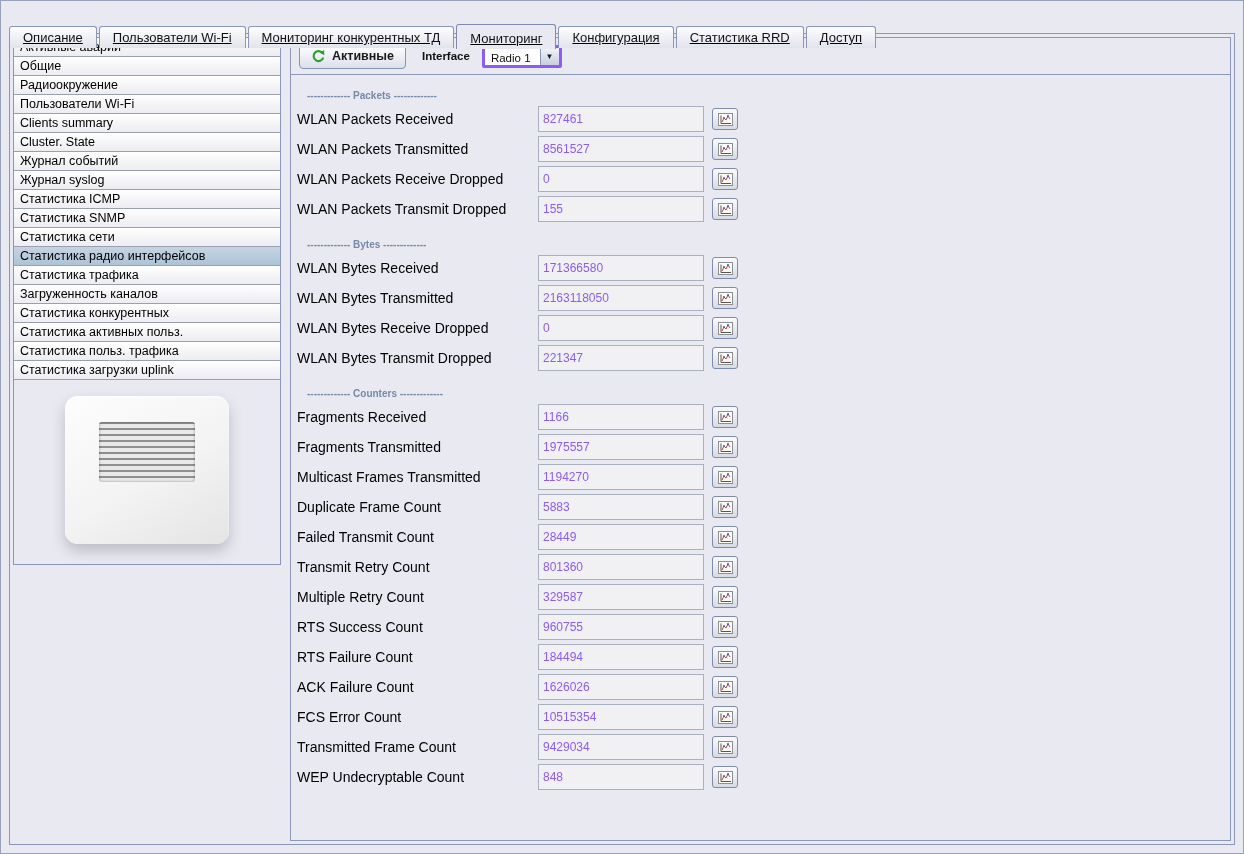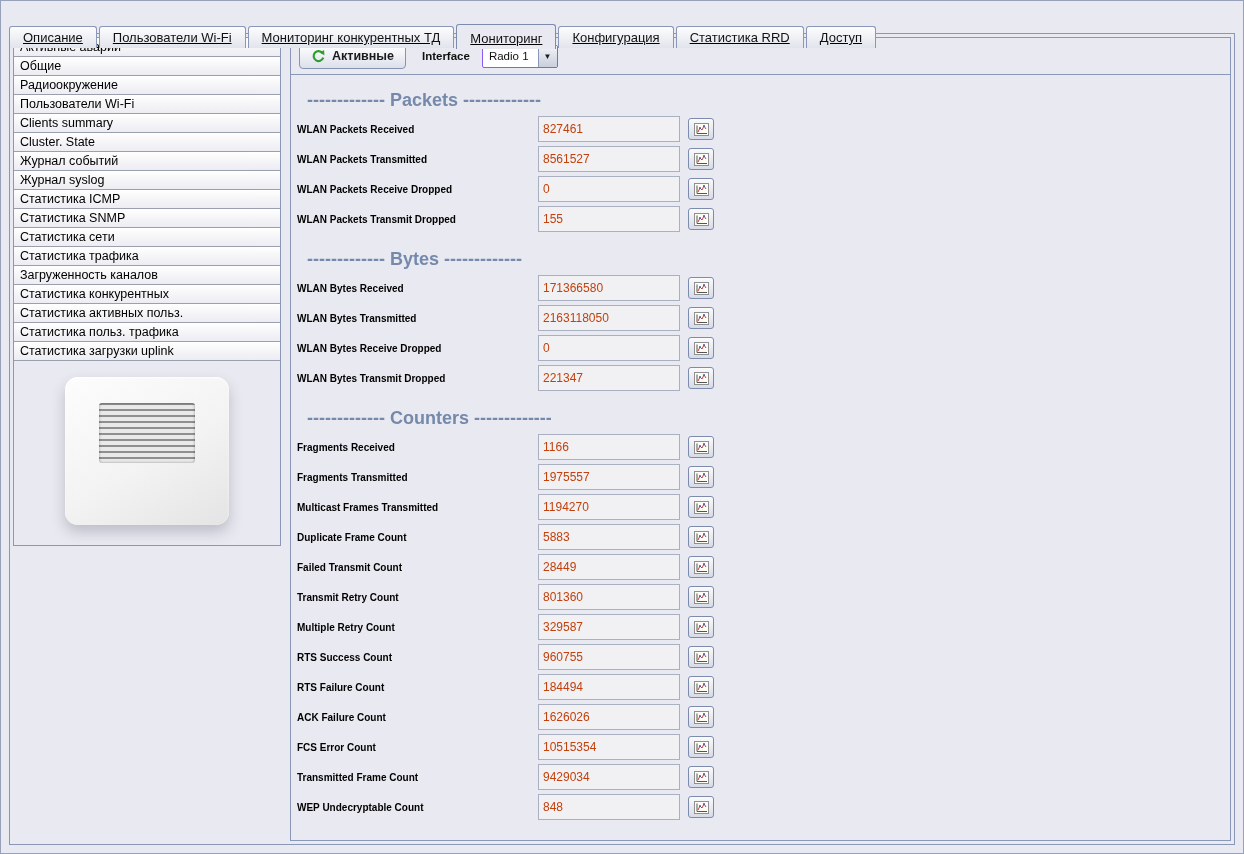--- a/index.html
+++ b/index.html
@@ -65,40 +65,40 @@
   }
   .refresh-btn {
     display:inline-flex; align-items:center; gap:6px; padding:4px 11px;
     font-family:"Liberation Sans",sans-serif; font-size:12.5px; font-weight:bold; color:#1a1a1a;
     background:linear-gradient(#ffffff,#dce0ea); border:1px solid #8593b5;
     border-radius:4px; cursor:pointer;
   }
   .iface-label { font-size:11.5px; font-weight:bold; color:#111; }
   .combo {
     display:inline-flex; align-items:stretch; height:23px;
-    border:1px solid #8b5cf6; border-radius:2px; background:#fff; cursor:pointer;
+    border:3px solid #8b5cf6; border-radius:2px; background:#fff; cursor:pointer;
     margin-left:-4px;
   }
   .combo-text { padding:0 9px 0 6px; font-size:11.5px; line-height:21px; color:#111; min-width:46px; }
   .combo-btn {
     width:19px; border-left:1px solid #8a97b8;
     background:linear-gradient(#f3f4f8,#c8cedd);
     display:flex; align-items:center; justify-content:center;
     font-size:8px; color:#1a1a1a;
   }
   
   .stats { padding:0 8px 8px 6px; overflow:hidden; }
   .section-title {
-    font-size:18px; font-weight:bold; color:#7589ab; margin:15px 0 3px 10px;
+    font-size:10px; font-weight:bold; color:#7589ab; margin:15px 0 3px 10px;
   }
   .stat-row { display:flex; align-items:center; height:30px; }
-  .stat-label { width:241px; font-size:10px; font-weight:bold; color:#000; }
+  .stat-label { width:241px; font-size:14px; font-weight:normal; color:#000; }
   .stat-field {
-    width:142px; height:20px; border:1px solid #a9b0c0; background:#f1f1f4;
-    color:#c2410c; font-size:12px; padding:12px 4px;
+    width:166px; height:20px; border:1px solid #a9b0c0; background:#f1f1f4;
+    color:#8b5cf6; font-size:12px; padding:12px 4px;
     font-family:"Liberation Sans",sans-serif;
   }
   .chart-btn {
     margin-left:8px; width:26px; height:22px; padding:0;
     border:1px solid #7d8cad; border-radius:3px;
     background:linear-gradient(#fbfbfd,#d7dbe7);
     display:flex; align-items:center; justify-content:center; cursor:pointer;
   }
   .chart-icon, .refresh-icon { display:inline-flex; }
 </style>
@@ -125,20 +125,21 @@
           <div class="item">Общие</div>
           <div class="item">Радиоокружение</div>
           <div class="item">Пользователи Wi-Fi</div>
           <div class="item">Clients summary</div>
           <div class="item">Cluster. State</div>
           <div class="item">Журнал событий</div>
           <div class="item">Журнал syslog</div>
           <div class="item">Статистика ICMP</div>
           <div class="item">Статистика SNMP</div>
           <div class="item">Статистика сети</div>
+          <div class="item selected">Статистика радио интерфейсов</div>
           <div class="item">Статистика трафика</div>
           <div class="item">Загруженность каналов</div>
           <div class="item">Статистика конкурентных</div>
           <div class="item">Статистика активных польз.</div>
           <div class="item">Статистика польз. трафика</div>
           <div class="item">Статистика загрузки uplink</div>
         </div>
       <div class="device-wrap">
         <div class="device">
           <div class="grille"></div>

